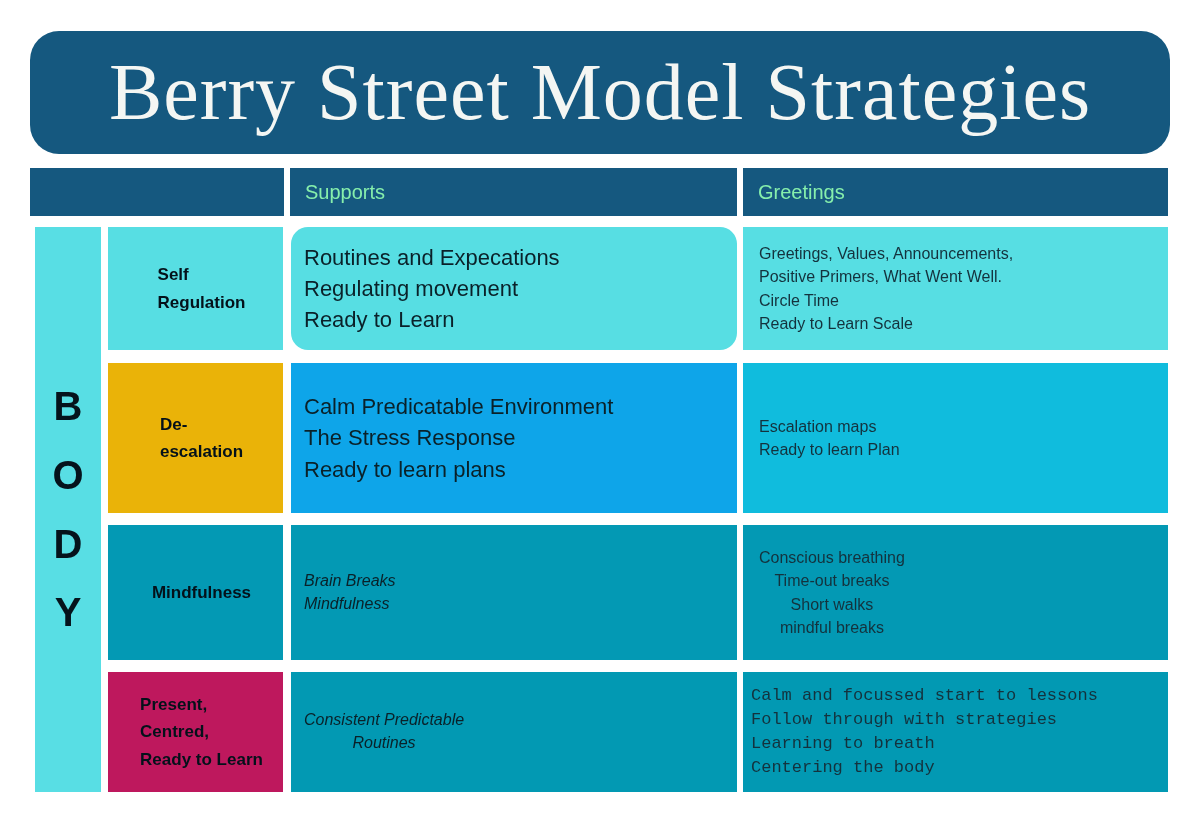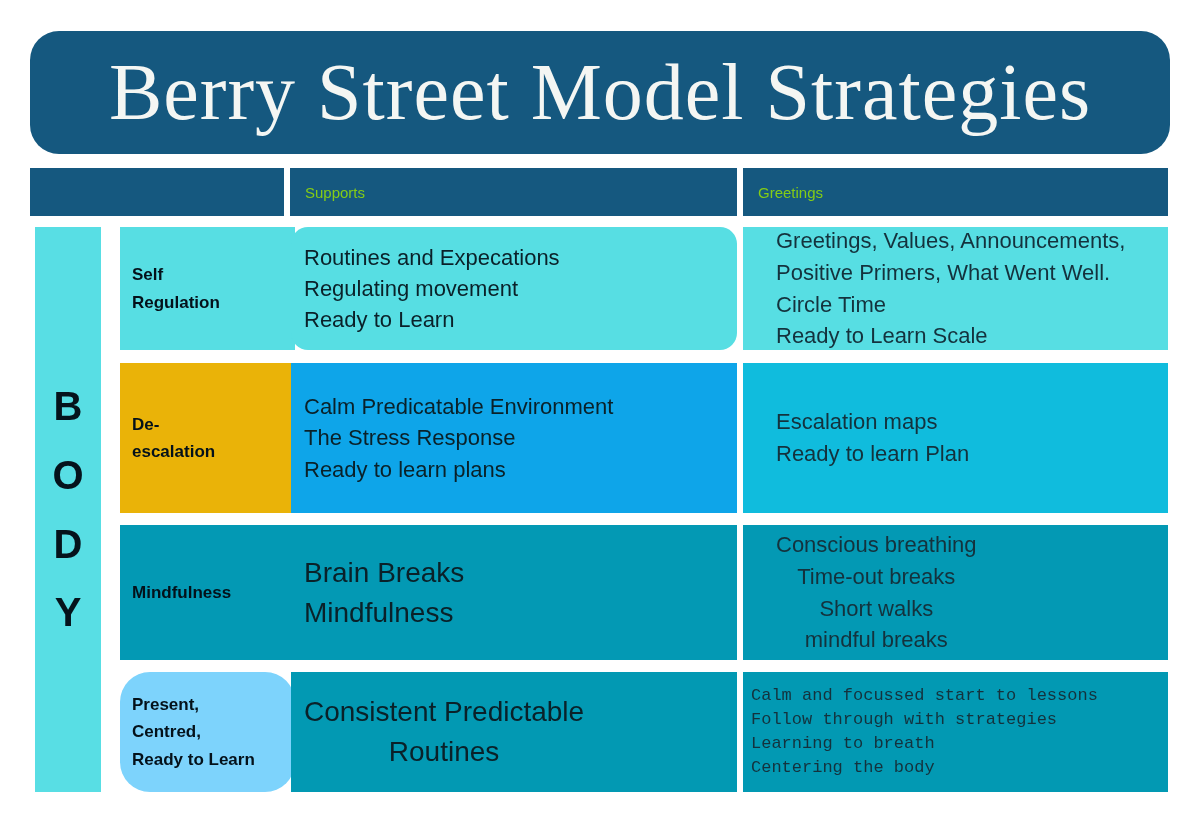--- a/index.html
+++ b/index.html
@@ -38,22 +38,22 @@
   }
   
   .colhead {
     position: absolute;
     top: 168px;
     height: 48px;
     display: flex;
     align-items: center;
   }
   .colhead span {
-    color: #84cc16;
-    font-size: 15px;
+    color: #86efac;
+    font-size: 20px;
     font-weight: 500;
     padding-left: 15px;
   }
   .ch-blank     { left: 30px;  width: 254px; }
   .ch-supports  { left: 290px; width: 447px; }
   .ch-strategies{ left: 743px; width: 425px; }
   
   .side {
     position: absolute;
     left: 35px;
@@ -73,53 +73,53 @@
     color: #05131c;
   }
   
   .cell {
     position: absolute;
     display: flex;
     align-items: center;
     box-sizing: border-box;
   }
   .cell span { white-space: pre-line; }
-  .c-label      { left: 120px; width: 175px; }
+  .c-label      { left: 108px; width: 175px; justify-content: center; }
   .c-supports   { left: 291px; width: 446px; }
   .c-strategies { left: 743px; width: 425px; }
   .r1 { top: 227px; height: 123px; }
   .r2 { top: 363px; height: 150px; }
   .r3 { top: 525px; height: 135px; }
   .r4 { top: 672px; height: 120px; }
   .c-label span {
     font-weight: 700;
     font-size: 17px;
     line-height: 1.6;
     color: #04111a;
     padding-left: 12px;
   }
   .c-supports span {
     font-size: 22px;
     line-height: 1.42;
     color: #0a2129;
     padding-left: 13px;
   }
   .c-strategies span {
-    font-size: 22px;
+    font-size: 16px;
     line-height: 1.45;
     color: #14323d;
-    padding-left: 33px;
+    padding-left: 16px;
   }
   .r4.c-strategies span {
     font-size: 17px;
     line-height: 1.42;
     padding-left: 8px;
     font-family: Liberation Mono, monospace;
   }
-  .r3.c-supports span, .r4.c-supports span { font-size: 28px; }
+  .r3.c-supports span, .r4.c-supports span { font-size: 16px; font-style: italic; }
 </style>
 </head>
 <body>
 
 <div class="page">
 
   <header class="banner" style="background-color: rgb(21, 88, 127);">
     <h1>Berry Street Model Strategies</h1>
   </header>
 
@@ -175,21 +175,21 @@
     <span>Brain Breaks
 Mindfulness</span>
   </div>
   <div class="cell c-strategies r3" style="background-color: rgb(3, 153, 180); text-align: center;">
     <span>Conscious breathing
 Time-out breaks
 Short walks
 mindful breaks</span>
   </div>
 
-  <div class="cell c-label r4" style="background-color: #7dd3fc; border-radius: 30px;">
+  <div class="cell c-label r4" style="background-color: #be185d;">
     <span>Present,
 Centred,
 Ready to Learn</span>
   </div>
   <div class="cell c-supports r4" style="background-color: rgb(2, 153, 179); text-align: center;">
     <span>Consistent Predictable
 Routines</span>
   </div>
   <div class="cell c-strategies r4" style="background-color: rgb(2, 153, 179);">
     <span>Calm and focussed start to lessons

